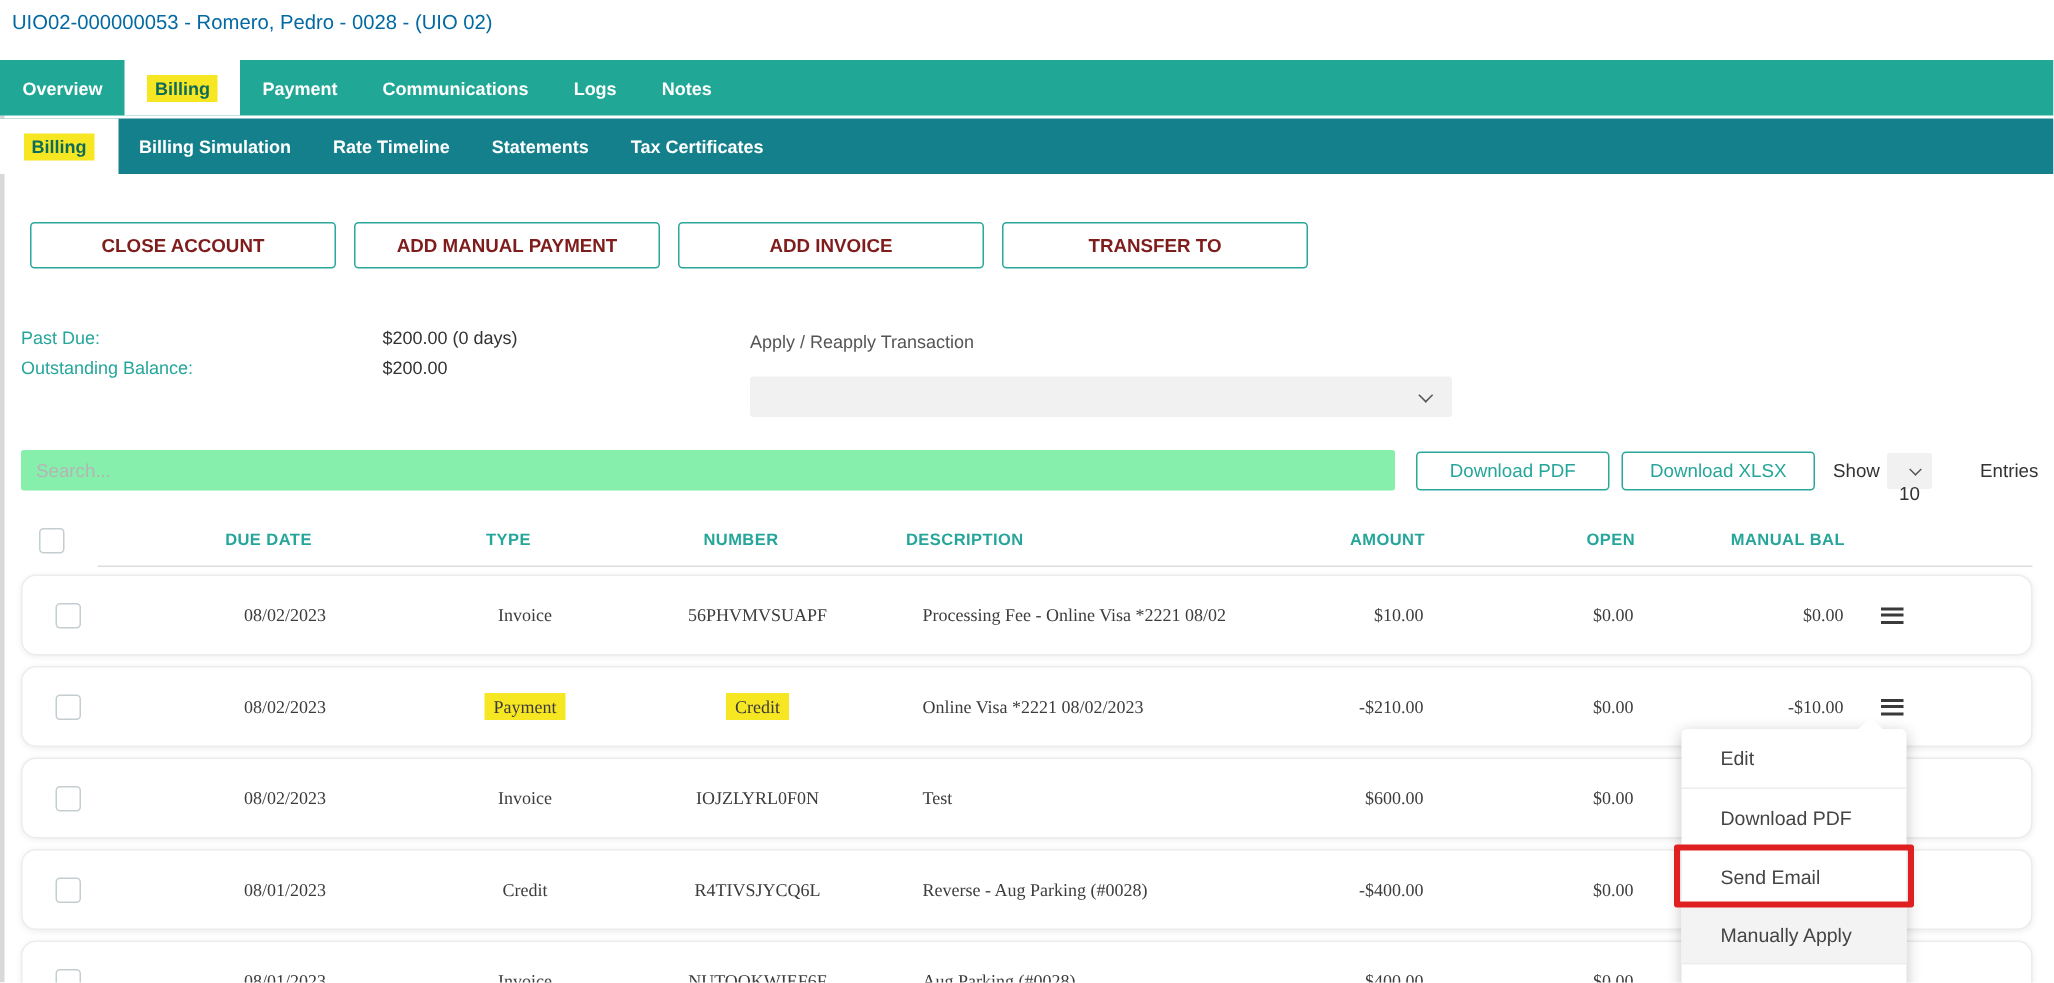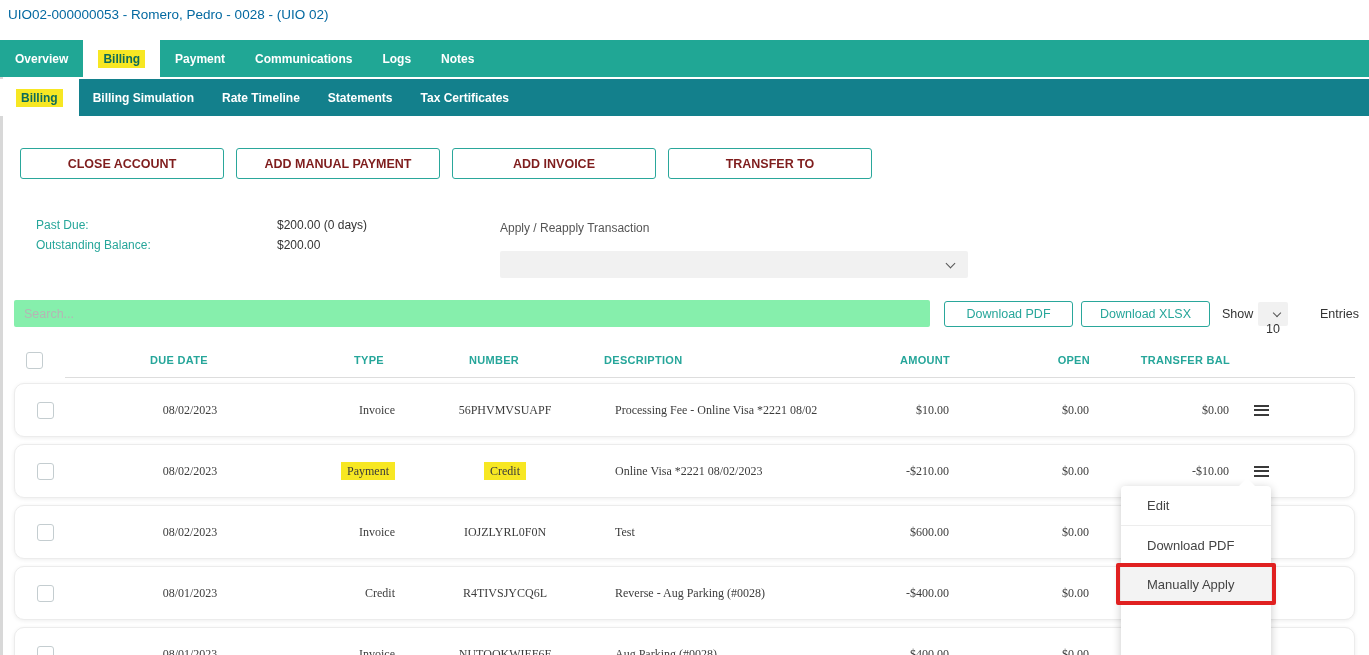--- a/index.html
+++ b/index.html
@@ -27,21 +27,21 @@
 
   
   .actions-row { position:absolute; top:148px; left:20px; display:flex; gap:12px; }
   .action-btn { width:204px; height:31px; background:#fff; border:1px solid #2aa79b;
                 border-radius:3px; color:#7f1d1d; font-size:12.5px; font-weight:700;
                 display:flex; align-items:center; justify-content:center; cursor:pointer;
                 font-family:"Liberation Sans", sans-serif; }
 
   
   .summary { position:absolute; top:218px; left:14px; font-size:12px; }
-  .summary .srow { display:flex; margin-bottom:6px;margin-left:22px; }
+  .summary .srow { display:flex; margin-bottom:6px; }
   .summary .slabel { width:241px; color:#26a69a; }
   .summary .sval { color:#333; }
 
   .apply-block { position:absolute; top:221px; left:500px; width:468px; }
   .apply-label { font-size:12px; color:#555; margin-bottom:16px; }
   .apply-select { height:27px; background:#f1f1f1; border:none; border-radius:2px;
                   position:relative; cursor:pointer; }
   .chev { position:absolute; right:14px; top:9px; width:7px; height:7px;
           border-right:1.6px solid #555; border-bottom:1.6px solid #555;
           transform:rotate(45deg); }
@@ -64,21 +64,21 @@
   .entries-label { position:absolute; top:307px; left:1320px; font-size:12.5px; color:#333; }
 
   
   .thead { position:absolute; top:345px; left:4px; right:14px; height:30px;
            display:flex; align-items:center; }
   .thead .hcell { font-size:11px; font-weight:700; color:#26a69a; letter-spacing:.3px; }
   .header-underline { position:absolute; top:377px; left:65px; right:14px; height:1px; background:#ddd; }
 
   .col-check { width:60px; display:flex; justify-content:center; }
   .col-date  { width:230px; text-align:center; }
-  .col-type  { width:90px; text-align:right; }
+  .col-type  { width:90px; text-align:center; }
   .col-number{ width:220px; text-align:center; }
   .col-desc  { flex:1; text-align:left; }
   .col-amount{ width:80px; text-align:right; }
   .col-open  { width:140px; text-align:right; }
   .col-runbal{ width:140px; text-align:right; }
   .col-action{ width:40px; display:flex; justify-content:flex-end; }
   .col-spacer{ width:85px; }
 
   .rows { position:absolute; top:383px; left:14px; right:14px; }
   .row-card { height:54px; margin-bottom:7px; background:#fff; border:1px solid #ececec;
@@ -189,21 +189,21 @@
 <div class="thead">
   <div class="col-check">
       <div class="checkbox"></div>
     </div>
   <div class="hcell col-date">DUE DATE</div>
   <div class="hcell col-type">TYPE</div>
   <div class="hcell col-number">NUMBER</div>
   <div class="hcell col-desc">DESCRIPTION</div>
   <div class="hcell col-amount">AMOUNT</div>
   <div class="hcell col-open">OPEN</div>
-  <div class="hcell col-runbal">TRANSFER BAL</div>
+  <div class="hcell col-runbal">MANUAL BAL</div>
   <div class="col-action"></div>
   <div class="col-spacer"></div>
 </div>
 <div class="header-underline"></div>
 
 <div class="rows">
 
   <div class="row-card">
     <div class="col-check">
         <div class="checkbox"></div>
@@ -307,16 +307,17 @@
       </div>
     <div class="col-spacer"></div>
   </div>
 
 </div>
 
 <div class="ctx-caret"></div>
 <div class="ctx-menu">
   <div class="ctx-item">Edit</div>
   <div class="ctx-item">Download PDF</div>
+  <div class="ctx-item">Send Email</div>
   <div class="ctx-item shaded">Manually Apply</div>
   <div class="ctx-item"></div>
   <div class="ctx-redbox"></div>
 </div>
 
 </body></html>

